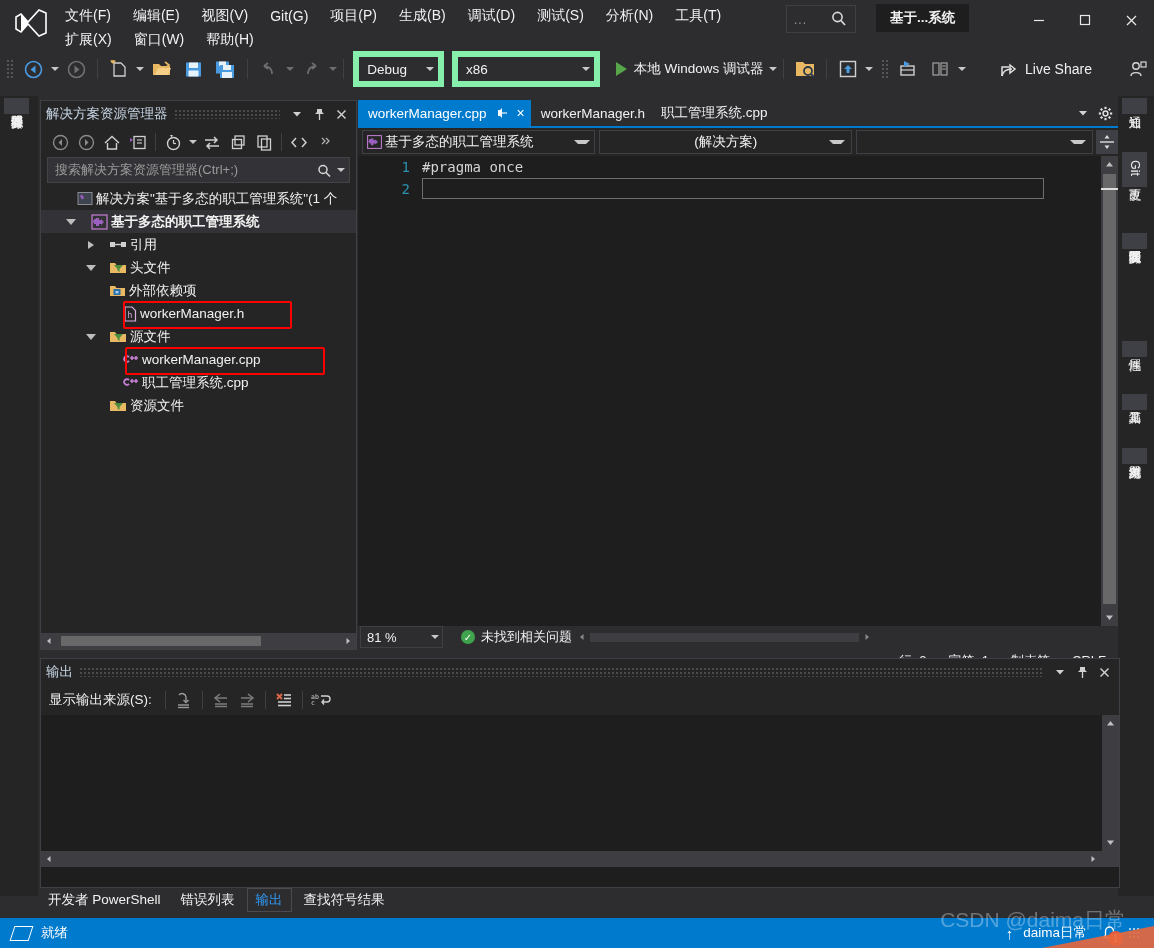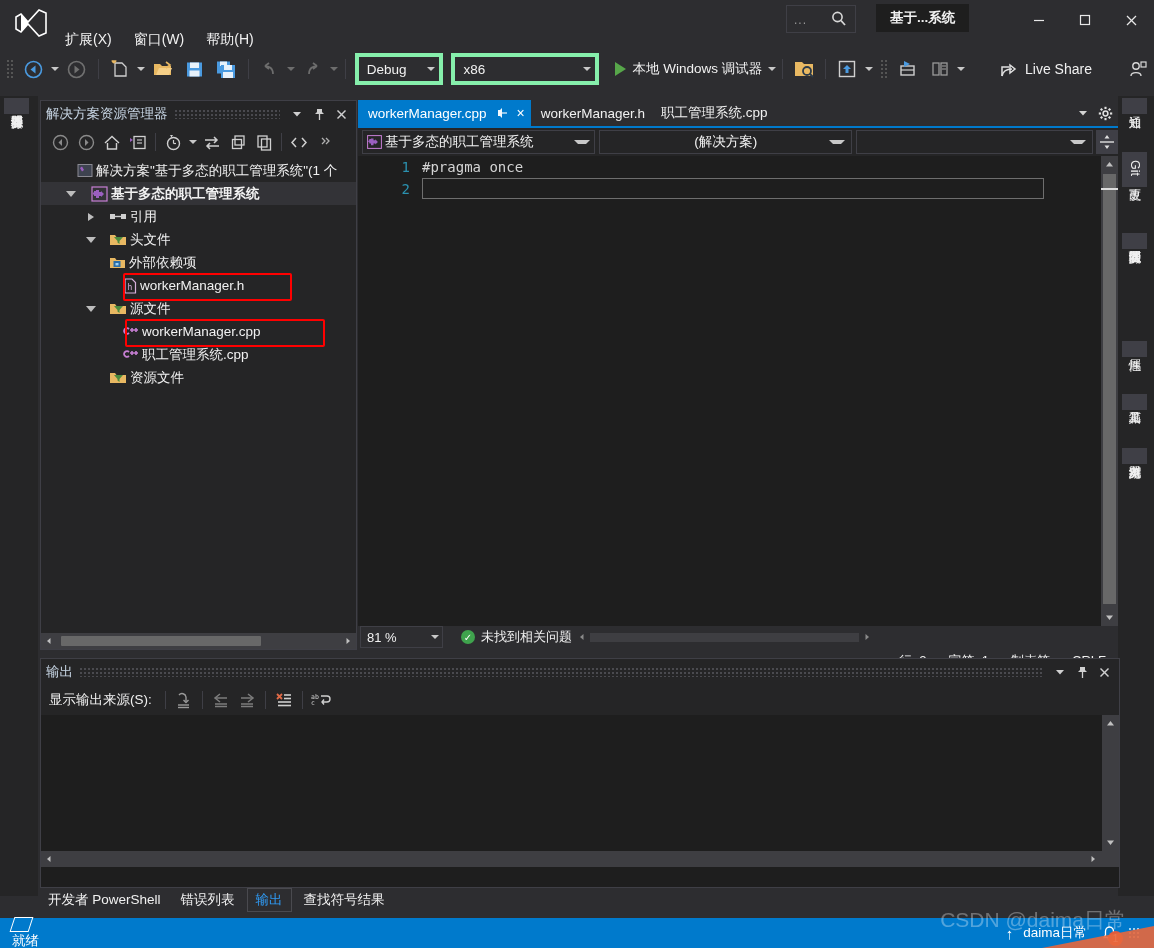--- a/index.html
+++ b/index.html
@@ -29,21 +29,21 @@
   
   .toolbar{position:absolute;left:0;top:52px;width:1154px;height:34px;background:#2d2d30;display:flex;align-items:center;}
   .grip{width:10px;height:20px;margin:0 3px 0 6px;
     background-image:radial-gradient(#555 40%,transparent 41%);
     background-size:4px 4px;}
   .tb-sep{width:1px;height:20px;background:#3f3f46;margin:0 5px;}
   .tb-btn{height:26px;min-width:26px;display:flex;align-items:center;justify-content:center;padding:0 3px;cursor:default;}
   .tb-caret{width:13px;height:26px;display:flex;align-items:center;justify-content:center;}
   .tb-caret:after{content:"";border-left:4px solid transparent;border-right:4px solid transparent;border-top:4px solid #c8c8c8;}
   .tb-caret.dim:after{border-top-color:#6d6d6d;}
-  .combo{height:24px;border:4px solid #86efac;background:#2d2d30;display:flex;align-items:center;
+  .combo{height:24px;border:6px solid #86efac;background:#2d2d30;display:flex;align-items:center;
     padding:0 4px 0 8px;color:#f1f1f1;font-size:13.5px;margin:0 4px;}
   .combo .cval{flex:1;white-space:nowrap;}
   .combo .cc{margin-left:10px;border-left:4px solid transparent;border-right:4px solid transparent;border-top:4px solid #c8c8c8;}
   .runbtn{display:flex;align-items:center;height:26px;padding:0 4px;color:#f1f1f1;font-size:13.5px;white-space:nowrap;}
   .play{width:0;height:0;border-top:7px solid transparent;border-bottom:7px solid transparent;border-left:11px solid #57a64a;margin-right:7px;}
   .liveshare{display:flex;align-items:center;height:26px;padding:0 6px;font-size:14px;color:#f1f1f1;white-space:nowrap;}
 
   
   .leftstrip{position:absolute;left:0;top:96px;width:38px;height:800px;background:#252526;}
   .vtab{position:absolute;writing-mode:vertical-rl;background:#3f3f46;color:#f1f1f1;
@@ -121,21 +121,21 @@
   .out-vscroll{position:absolute;right:0;top:0;width:17px;height:152px;background:#3e3e42;}
   .out-hscroll{position:absolute;left:0;bottom:0;width:100%;height:16px;background:#3e3e42;display:flex;align-items:center;}
 
   
   .bottomtabs{position:absolute;left:40px;top:888px;height:24px;display:flex;align-items:center;}
   .btab{font-size:13.5px;color:#f1f1f1;padding:2px 8px;margin-right:4px;white-space:nowrap;cursor:default;}
   .btab.active{color:#2f9bf5;border:1px solid #4a4a4f;}
 
   
   .statusbar{position:absolute;left:0;bottom:0;width:1154px;height:30px;background:#007acc;display:flex;align-items:center;color:#fff;font-size:13.5px;}
-  .sb-left{display:flex;align-items:flex-start;margin-left:12px;flex-direction:column;}
+  .sb-left{display:flex;align-items:center;margin-left:12px;}
   .sb-right{margin-left:auto;display:flex;align-items:center;margin-right:14px;}
   .para{width:17px;height:13px;border:1.5px solid #ffffff;transform:skewX(-18deg);margin-right:10px;}
   .uparrow{margin-right:10px;font-size:15px;}
   .bell{width:17px;height:17px;margin-left:14px;position:relative;}
   .badge{position:absolute;right:-5px;bottom:-4px;width:15px;height:15px;border-radius:50%;background:#e05c3e;color:#fff;
     font-size:10px;display:flex;align-items:center;justify-content:center;}
   .resize-grip{width:12px;height:12px;margin-left:10px;
     background-image:radial-gradient(#9ed3f5 40%,transparent 41%);background-size:4px 4px;}
   .watermark{position:absolute;right:20px;bottom:11px;font-size:21px;color:rgba(255,255,255,.32);
     font-family:"Liberation Sans",sans-serif;pointer-events:none;white-space:nowrap;}
@@ -148,20 +148,32 @@
 <div class="app">
 
   <div class="titlebar">
     <div class="vs-logo">
       <svg width="34" height="30" viewBox="0 0 34 30">
         <path d="M2 9 L7 6 L14 14 L25 2 L32 5 L32 25 L25 28 L14 16 L7 24 L2 21 Z" fill="none" stroke="#ffffff" stroke-width="1.6"></path>
         <path d="M7 6 L7 24 L14 16 L14 14 Z" fill="#ffffff"></path>
       </svg>
     </div>
 
+    <div class="menurow1">
+      <div class="menu-item">文件(F)</div>
+      <div class="menu-item">编辑(E)</div>
+      <div class="menu-item">视图(V)</div>
+      <div class="menu-item">Git(G)</div>
+      <div class="menu-item">项目(P)</div>
+      <div class="menu-item">生成(B)</div>
+      <div class="menu-item">调试(D)</div>
+      <div class="menu-item">测试(S)</div>
+      <div class="menu-item">分析(N)</div>
+      <div class="menu-item">工具(T)</div>
+    </div>
 
     <div class="menurow2">
       <div class="menu-item">扩展(X)</div>
       <div class="menu-item">窗口(W)</div>
       <div class="menu-item">帮助(H)</div>
     </div>
 
     <div class="searchbox">
       <span class="dots">...</span>
       <span class="mag">
@@ -431,20 +443,30 @@
           </svg>
       </span>
       <span class="se-tb">
         <svg width="14" height="14" viewBox="0 0 14 14">
             <path d="M4 3 L7 6 L4 9" fill="none" stroke="#b0b0b0" stroke-width="1.3"></path>
             <path d="M8 3 L11 6 L8 9" fill="none" stroke="#b0b0b0" stroke-width="1.3"></path>
           </svg>
       </span>
     </div>
 
+    <div class="se-search">
+      <span class="ph">搜索解决方案资源管理器(Ctrl+;)</span>
+      <span>
+        <svg width="15" height="15" viewBox="0 0 15 15">
+            <circle cx="6" cy="6.5" r="4" fill="none" stroke="#d8d8d8" stroke-width="1.5"></circle>
+            <line x1="9" y1="9.5" x2="13" y2="13.5" stroke="#d8d8d8" stroke-width="1.6"></line>
+          </svg>
+      </span>
+      <span style="margin-left:5px;border-left:4px solid transparent;border-right:4px solid transparent;border-top:4px solid #c8c8c8"></span>
+    </div>
 
     <div class="tree">
 
       <div class="trow" style="padding-left:20px">
         <span class="tw"></span>
         <span>
           <svg width="16" height="15" viewBox="0 0 16 15">
               <rect x="1" y="1.5" width="14" height="12" fill="#3e4350" stroke="#8a8a92" stroke-width="1"></rect>
               <path d="M3 5 L5 3.5 L7 7 L5 8.5 Z" fill="#9b5fc0"></path>
             </svg>

